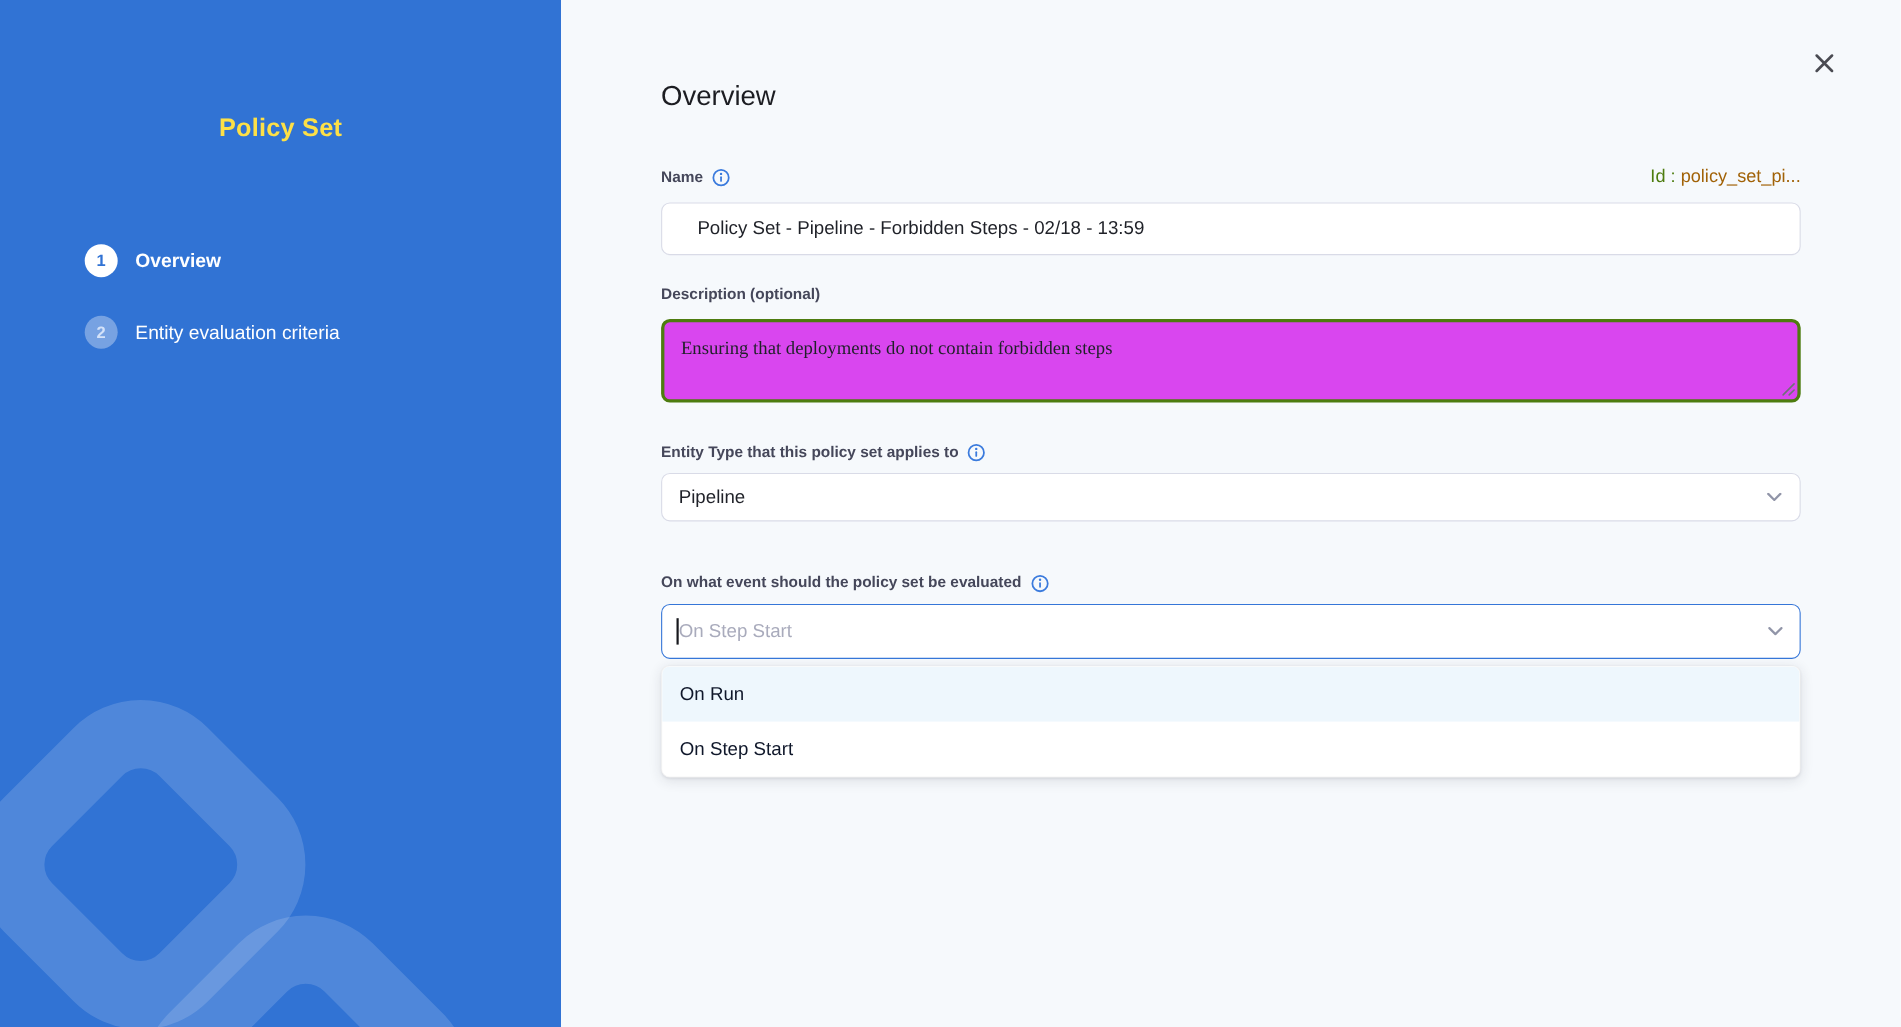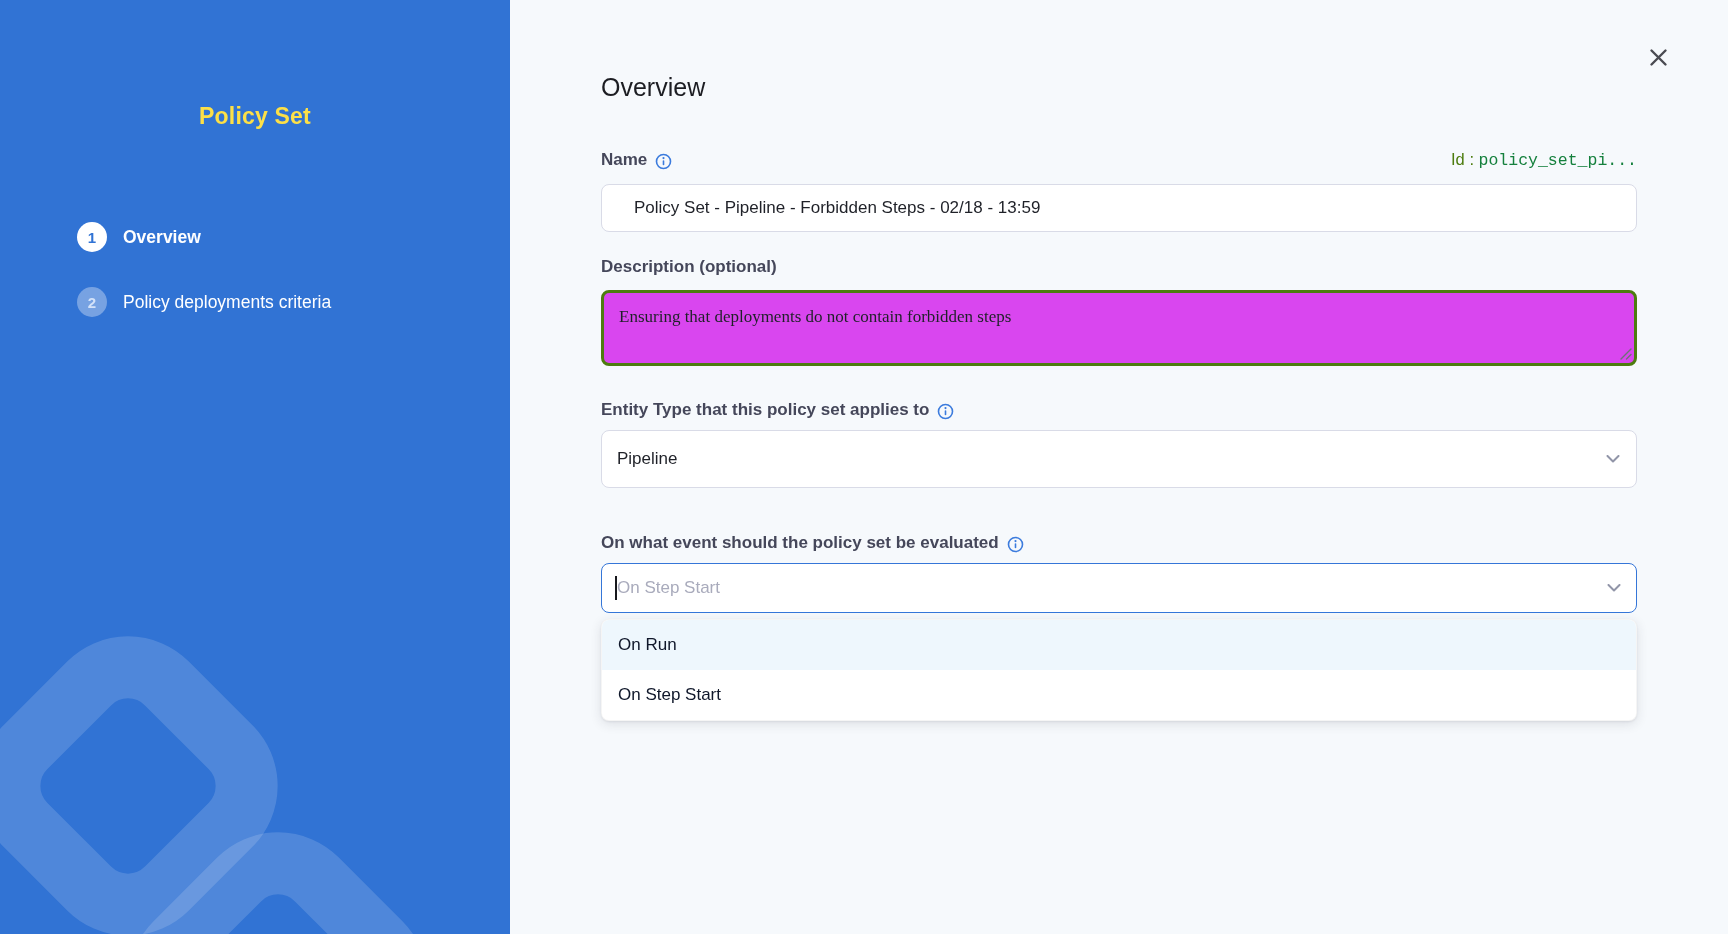--- a/index.html
+++ b/index.html
@@ -42,25 +42,25 @@
   }
   .close-btn {
     position: absolute; top: 43px; right: 56px; width: 28px; height: 28px;
     display: flex; align-items: center; justify-content: center; cursor: pointer;
   }
   .content { padding: 72px 91px 0 91px; }
   .page-title { margin: 0; font-size: 25px; line-height: 30px; font-weight: 500; color: #1c1d22; }
 
   .label-row { display: flex; justify-content: space-between; align-items: center; height: 22px; }
   .label-left { display: flex; align-items: center; gap: 8px; }
-  .field-label { font-size: 17px; font-weight: 600; color: #45475a; }
+  .field-label { font-size: 14px; font-weight: 600; color: #45475a; }
   .info-icon { display: inline-flex; margin-top: 2px; }
   .id-wrap { font-size: 16.5px; }
   .id-label { color: #4d7c0f; }
-  .id-link { color: #15803d; cursor: pointer; text-decoration: none; font-family: Liberation Mono, monospace; }
+  .id-link { color: #a16207; cursor: pointer; text-decoration: none; }
 
   .mt-name { margin-top: 47px; }
   .text-input {
     display: block; width: 100%; height: 48px; margin-top: 13px;
     background: #ffffff; border: 1px solid #d9dbe7; border-radius: 8px;
     padding: 0 32px; font-size: 17px; color: #1f2128;
     font-family: "Liberation Sans", "DejaVu Sans", sans-serif; outline: none;
   }
   .mt-desc { margin-top: 24px; }
   .textarea-wrap { position: relative; margin-top: 12px; }
@@ -68,21 +68,21 @@
     display: block; width: 100%; height: 76px;
     background: #d946ef; border: 3px solid #4d7c0f; border-radius: 8px;
     padding: 13px 15px; font-size: 17px; color: #1f2128; line-height: 22px;
     font-family: Liberation Serif, serif;
     resize: none; outline: none;
   }
   .resize-handle { position: absolute; right: 5px; bottom: 6px; cursor: nwse-resize; }
 
   .mt-entity { margin-top: 33px; }
   .select-box {
-    position: relative; margin-top: 9px; height: 58px;
+    position: relative; margin-top: 9px; height: 44px;
     background: #ffffff; border: 1px solid #d9dbe7; border-radius: 8px;
     display: flex; align-items: center; padding: 0 40px 0 15px;
     font-size: 17px; color: #1f2128; cursor: pointer;
   }
   .chevron { position: absolute; right: 16px; top: 50%; transform: translateY(-50%); display: flex; }
 
   .mt-event { margin-top: 44px; }
   .combobox { position: relative; margin-top: 9px; }
   .combobox-input {
     display: block; width: 100%; height: 50px;
@@ -112,21 +112,21 @@
   <aside class="sidebar">
     <h2 class="sidebar-title">Policy Set</h2>
 
     <div class="steps">
       <div class="step active">
         <span class="step-badge">1</span>
         <span class="step-label">Overview</span>
       </div>
       <div class="step upcoming">
         <span class="step-badge">2</span>
-        <span class="step-label">Policy deployments criteria</span>
+        <span class="step-label">Entity evaluation criteria</span>
       </div>
     </div>
 
     <svg class="watermark" viewBox="0 0 510 430" fill="none">
       <g stroke="rgba(255,255,255,0.15)" stroke-width="62">
         <rect x="-100" y="-100" width="200" height="200" rx="55" transform="translate(128 282) rotate(45)"></rect>
         <rect x="-100" y="-100" width="200" height="200" rx="55" transform="translate(278 478) rotate(45)"></rect>
       </g>
     </svg>
   </aside>

